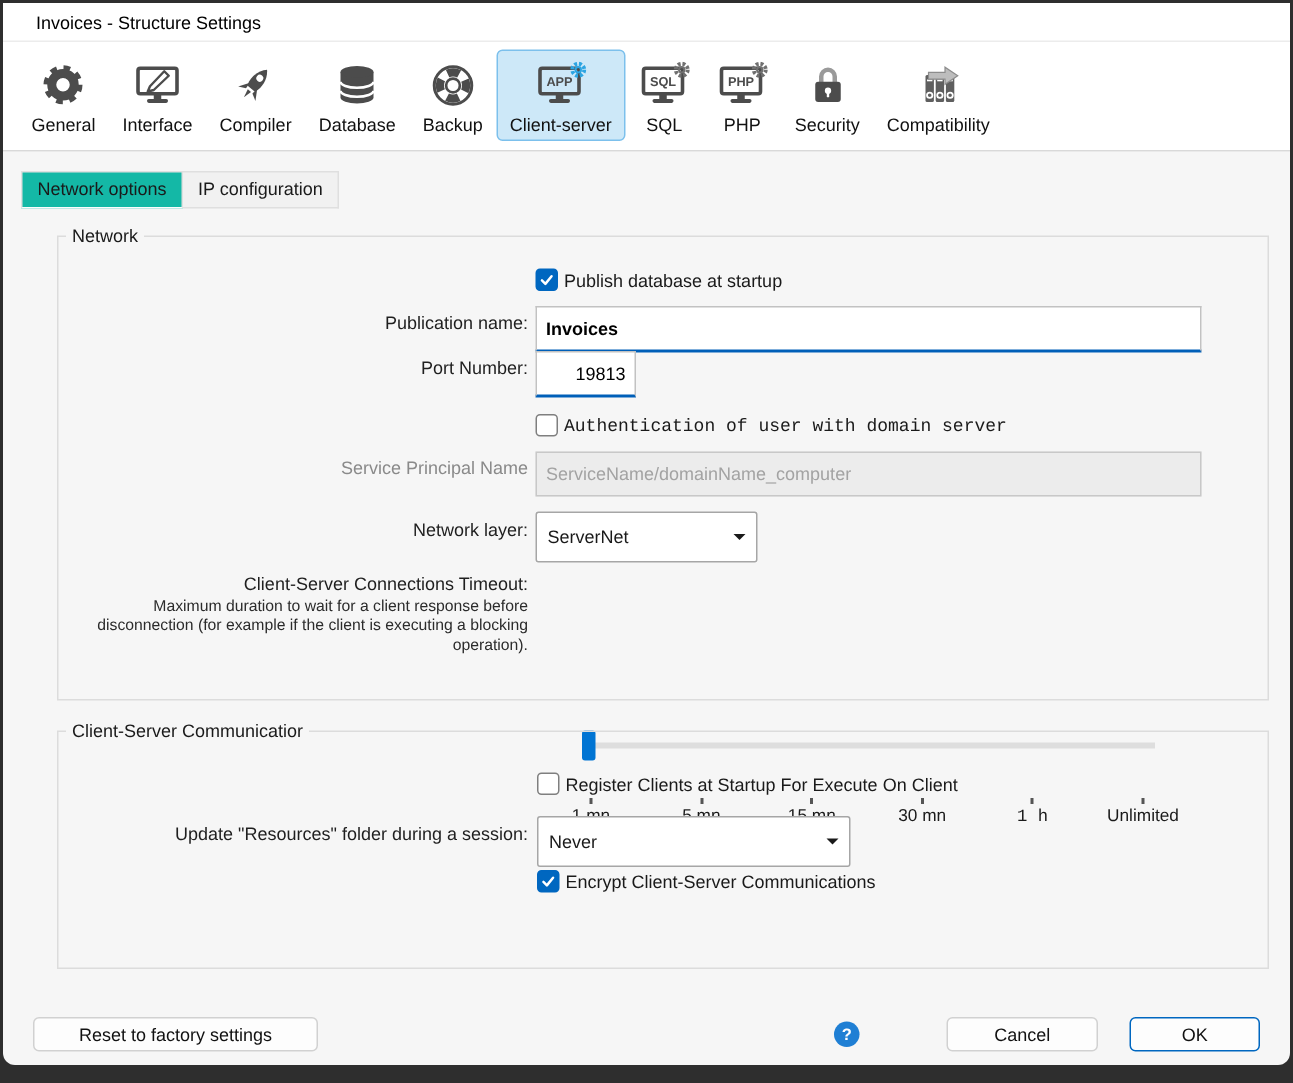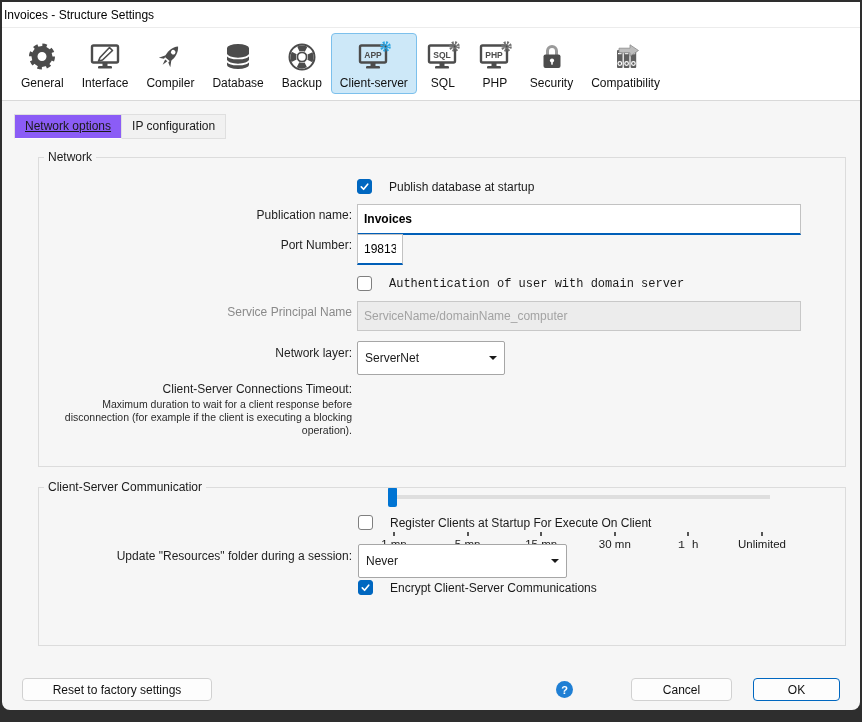--- a/index.html
+++ b/index.html
@@ -14,21 +14,21 @@
   }
   .window {
     position:absolute; left:2px; top:2px; width:858px; height:708px;
     background:#f6f6f6;
     border-radius:0 0 8px 8px;
     overflow:hidden;
   }
   
   .titlebar {
     height:26px; background:#fff; border-bottom:1px solid #ececec;
-    display:flex; align-items:center; padding-left:2px;
+    display:flex; align-items:center; padding-left:22px;
     font-size:12px; color:#000;
   }
   
   .toolbar {
     height:73px; background:#fff; border-bottom:1px solid #d9d9d9;
     display:flex; align-items:flex-start; padding-left:10px;
   }
   .tb-item {
     margin-top:5px;
     display:flex; flex-direction:column; align-items:center;
@@ -38,35 +38,35 @@
   .tb-item.selected { background:#cde8f8; border-color:#7cc0ec;text-align:right; }
   .tb-item .ic { height:36px; display:flex; align-items:center; justify-content:center; }
   .tb-item .lbl { margin-top:1px; font-size:12px; color:#111; white-space:nowrap; }
   svg text { font-family:"Liberation Sans", sans-serif; }
   
   .tabs { position:absolute; left:12px; top:112px; display:flex; }
   .tab {
     padding:4px 10px 5px; font-size:12px; border:1px solid #dfdfdf;
     background:#f1f1f1; color:#1a1a1a;
   }
-  .tab.selected { background:#8b5cf6; border-bottom-color:#fcfcfc;text-decoration:underline; }
+  .tab.selected { background:#14b8a6; border-bottom-color:#fcfcfc; }
   .tab + .tab { border-left:none; }
   
   fieldset {
     position:absolute; left:36px; width:808px;
     border:1px solid #dcdcdc; background:transparent;
   }
   fieldset legend { margin-left:5px; padding:0 4px; font-size:12px; color:#1a1a1a; }
   #fs-network { top:148px; height:317px; }
   #fs-comm    { top:478px; height:166px; }
   
   .abs { position:absolute; }
   .rlabel { width:312px; text-align:right; color:#1f1f1f; font-size:12px; }
   .rlabel.dim { color:#8a8a8a; }
-  .cbrow { display:flex; align-items:center; gap:17px; }
+  .cbrow { display:flex; align-items:center; gap:4px; }
   .cb {
     width:15px; height:15px; border:1px solid #7f7f7f; border-radius:3px;
     background:#fff; display:inline-flex; align-items:center; justify-content:center;
     flex:0 0 auto;
   }
   .cb.on { background:#0067c0; border-color:#0067c0; }
   .cb svg { width:11px; height:11px; }
   .txt {
     height:20px; border:1px solid #c2c2c2; border-bottom:2px solid #005fb8;
     background:#fff; font-family:"Liberation Sans",sans-serif; font-size:12px;
@@ -286,21 +286,21 @@
           <path d="M2.5 6.5 L5 9 L9.5 3.5" stroke="#fff" stroke-width="1.8" fill="none" stroke-linecap="round" stroke-linejoin="round"></path>
         </svg>
     </span>
     <span>Publish database at startup</span>
   </div>
 
   <div class="abs rlabel" style="left:38px; top:206px;">Publication name:</div>
   <input class="abs txt bold" style="left: 355px; top: 202px; width: 444px;" value="Invoices">
 
   <div class="abs rlabel" style="left:38px; top:236px;">Port Number:</div>
-  <input class="abs txt num" style="left: 355px; top: 232px; width: 46px;" value="19813">
+  <input class="abs txt num" style="left: 355px; top: 232px; width: 67px;" value="19813">
 
   <div class="abs cbrow" style="left:355px; top:274px;font-family:Liberation Mono, monospace;">
     <span class="cb"></span>
     <span>Authentication of user with domain server</span>
   </div>
 
   <div class="abs rlabel dim" style="left:38px; top:303px;">Service Principal Name</div>
   <input class="abs txt disabled" style="left: 355px; top: 299px; width: 444px;" disabled="" placeholder="ServiceName/domainName_computer">
 
   <div class="abs rlabel" style="left:38px; top:344px;">Network layer:</div>

